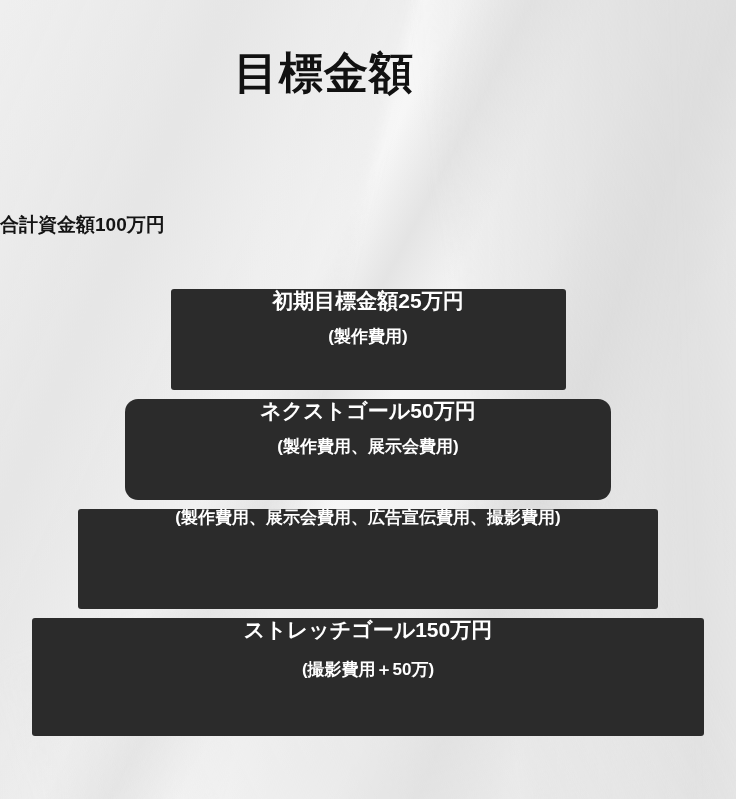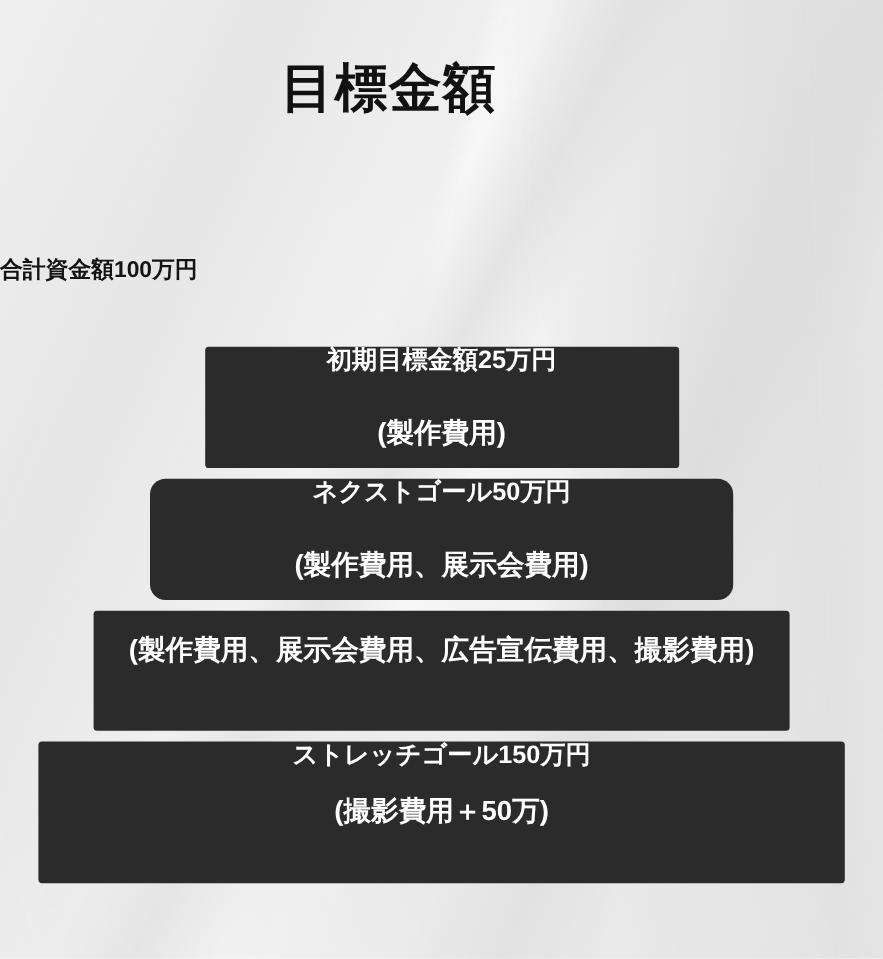--- a/index.html
+++ b/index.html
@@ -98,28 +98,27 @@
   .tier-3 { width: 580px; height: 100px; }
   .tier-4 { width: 672px; height: 118px; }
   .tier-line-main {
     font-size: 21px;
     font-weight: bold;
     line-height: 1.1;
     margin-bottom: 16px;
     text-align: center;
   }
   .tier-line-sub {
-    font-size: 23px;
+    font-size: 17px;
     font-weight: bold;
     line-height: 1.1;
     text-align: center;
     white-space: nowrap;
-    margin-top: 20px;
   }
-  .tier-4 .tier-line-main { margin-bottom: 2px; }
+  .tier-4 .tier-line-main { margin-bottom: 20px; }
 </style>
 </head>
 <body>
 
 <div class="slide">
 
   <div class="swoosh swoosh-1"></div>
   <div class="swoosh swoosh-2"></div>
   <div class="swoosh swoosh-3"></div>
 

